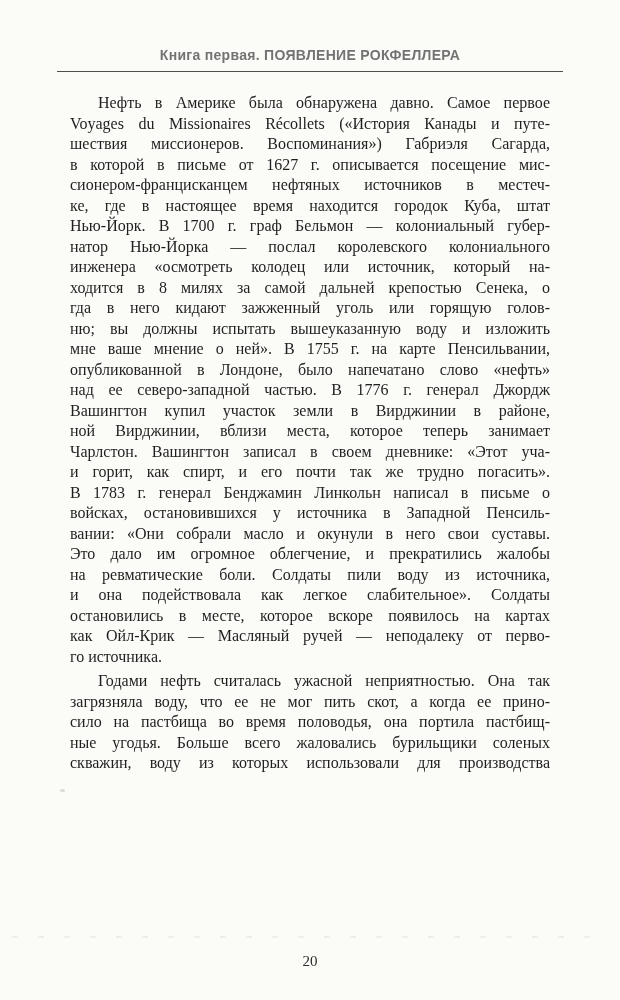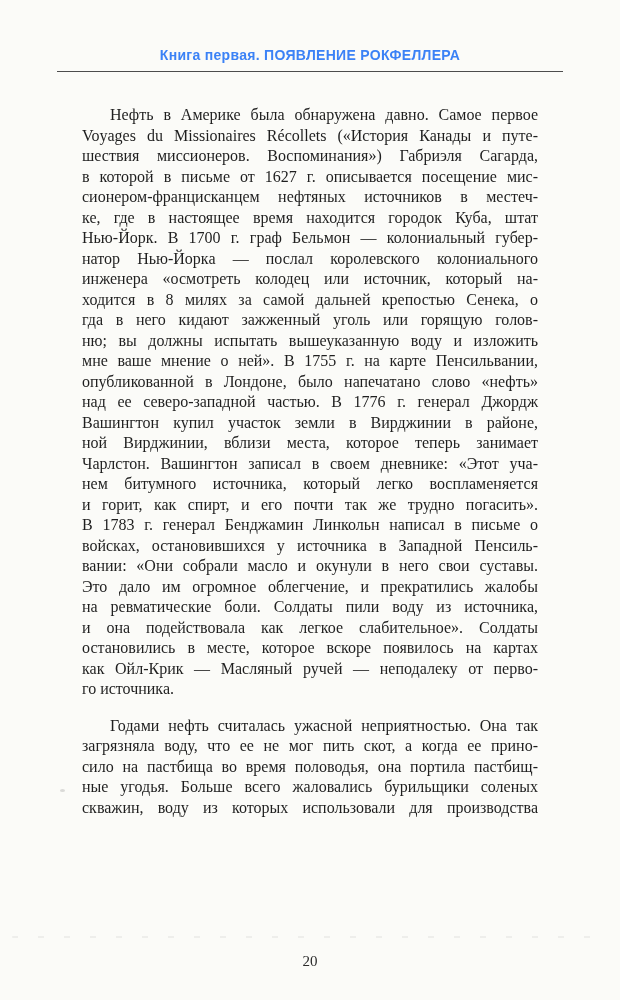--- a/index.html
+++ b/index.html
@@ -22,41 +22,41 @@
   .running-title {
     position: absolute;
     top: 47px;
     left: 0;
     width: 620px;
     text-align: center;
     font-family: "Liberation Sans", sans-serif;
     font-weight: 700;
     font-size: 14px;
     letter-spacing: 0.3px;
-    color: #3b82f6;
+    color: #737373;
     white-space: nowrap;
   }
   .header-rule {
     position: absolute;
     top: 71px;
     left: 57px;
     width: 506px;
     height: 1px;
     background: #4d4d4d;
   }
   .body-text {
     position: absolute;
     top: 89px;
     left: 66px;
     width: 488px;
     font-size: 16px;
     color: #1f1f1f;
   }
   .para {
-    margin: 16px;
+    margin: 4px;
   }
   .line {
     line-height: 20.5px;
     height: 20.5px;
     text-align: justify;
     text-align-last: justify;
     text-justify: inter-word;
     white-space: nowrap;
   }
   .line.first {
@@ -118,21 +118,20 @@
         <div class="line">инженера «осмотреть колодец или источник, который на-</div>
         <div class="line">ходится в 8 милях за самой дальней крепостью Сенека, о</div>
         <div class="line">гда в него кидают зажженный уголь или горящую голов-</div>
         <div class="line">ню; вы должны испытать вышеуказанную воду и изложить</div>
         <div class="line">мне ваше мнение о ней». В 1755 г. на карте Пенсильвании,</div>
         <div class="line">опубликованной в Лондоне, было напечатано слово «нефть»</div>
         <div class="line">над ее северо-западной частью. В 1776 г. генерал Джордж</div>
         <div class="line">Вашингтон купил участок земли в Вирджинии в районе,</div>
         <div class="line">ной Вирджинии, вблизи места, которое теперь занимает</div>
         <div class="line">Чарлстон. Вашингтон записал в своем дневнике: «Этот уча-</div>
-        <div class="line">нем битумного источника, который легко воспламеняется</div>
         <div class="line">и горит, как спирт, и его почти так же трудно погасить».</div>
         <div class="line">В 1783 г. генерал Бенджамин Линкольн написал в письме о</div>
         <div class="line">войсках, остановившихся у источника в Западной Пенсиль-</div>
         <div class="line">вании: «Они собрали масло и окунули в него свои суставы.</div>
         <div class="line">Это дало им огромное облегчение, и прекратились жалобы</div>
         <div class="line">на ревматические боли. Солдаты пили воду из источника,</div>
         <div class="line">и она подействовала как легкое слабительное». Солдаты</div>
         <div class="line">остановились в месте, которое вскоре появилось на картах</div>
         <div class="line">как Ойл-Крик — Масляный ручей — неподалеку от перво-</div>
         <div class="line para-end">го источника.</div>

